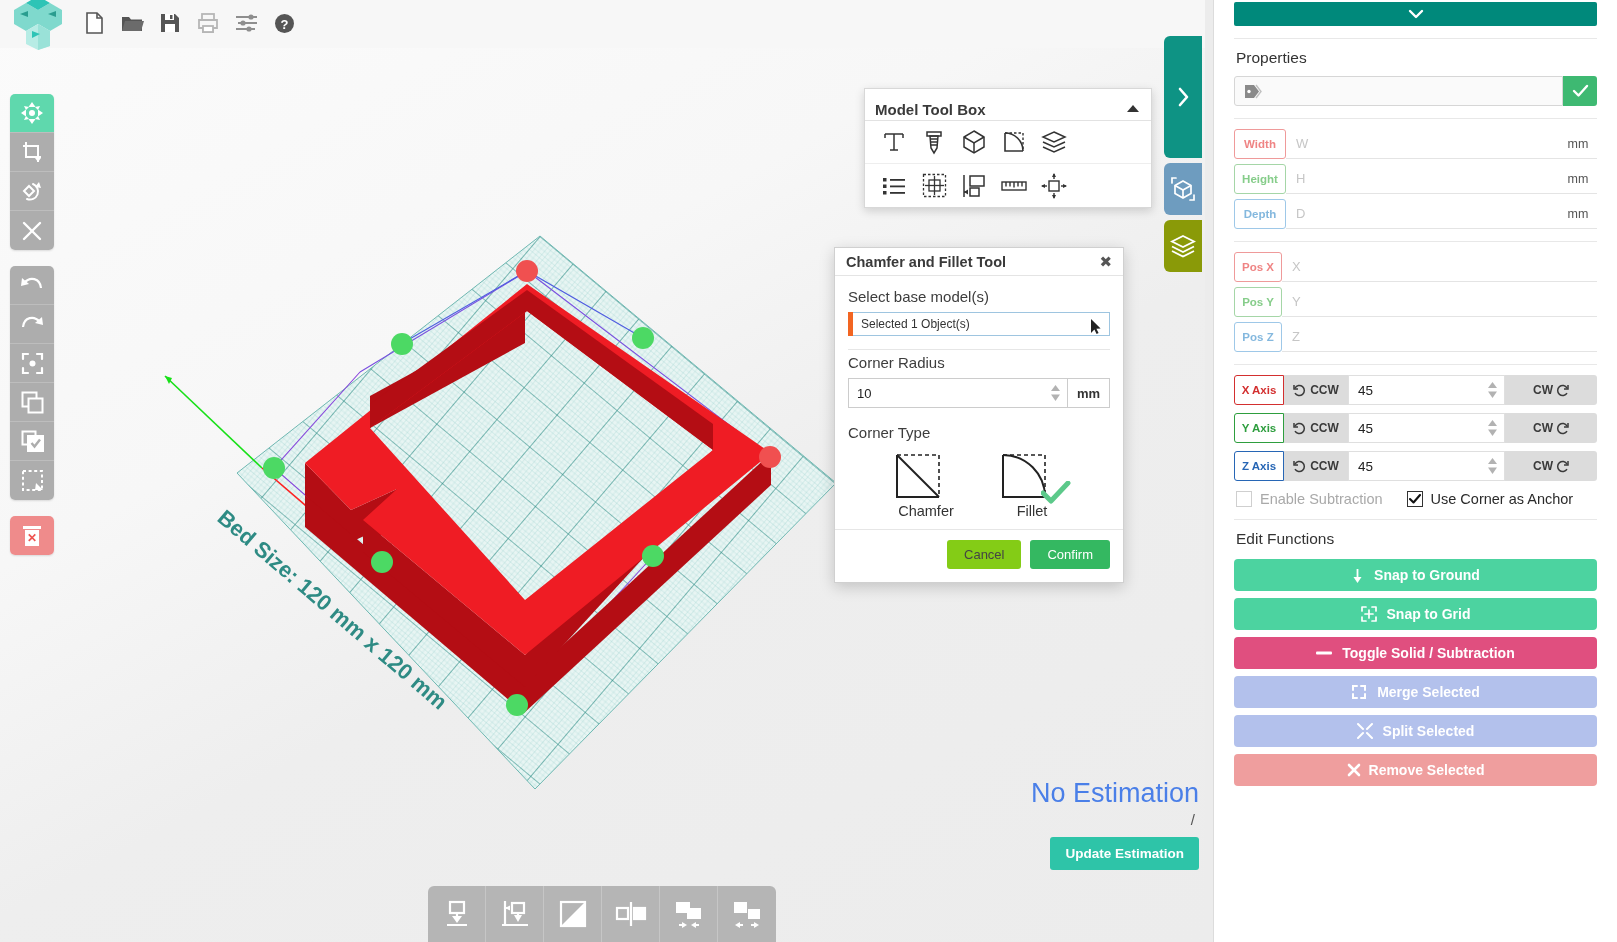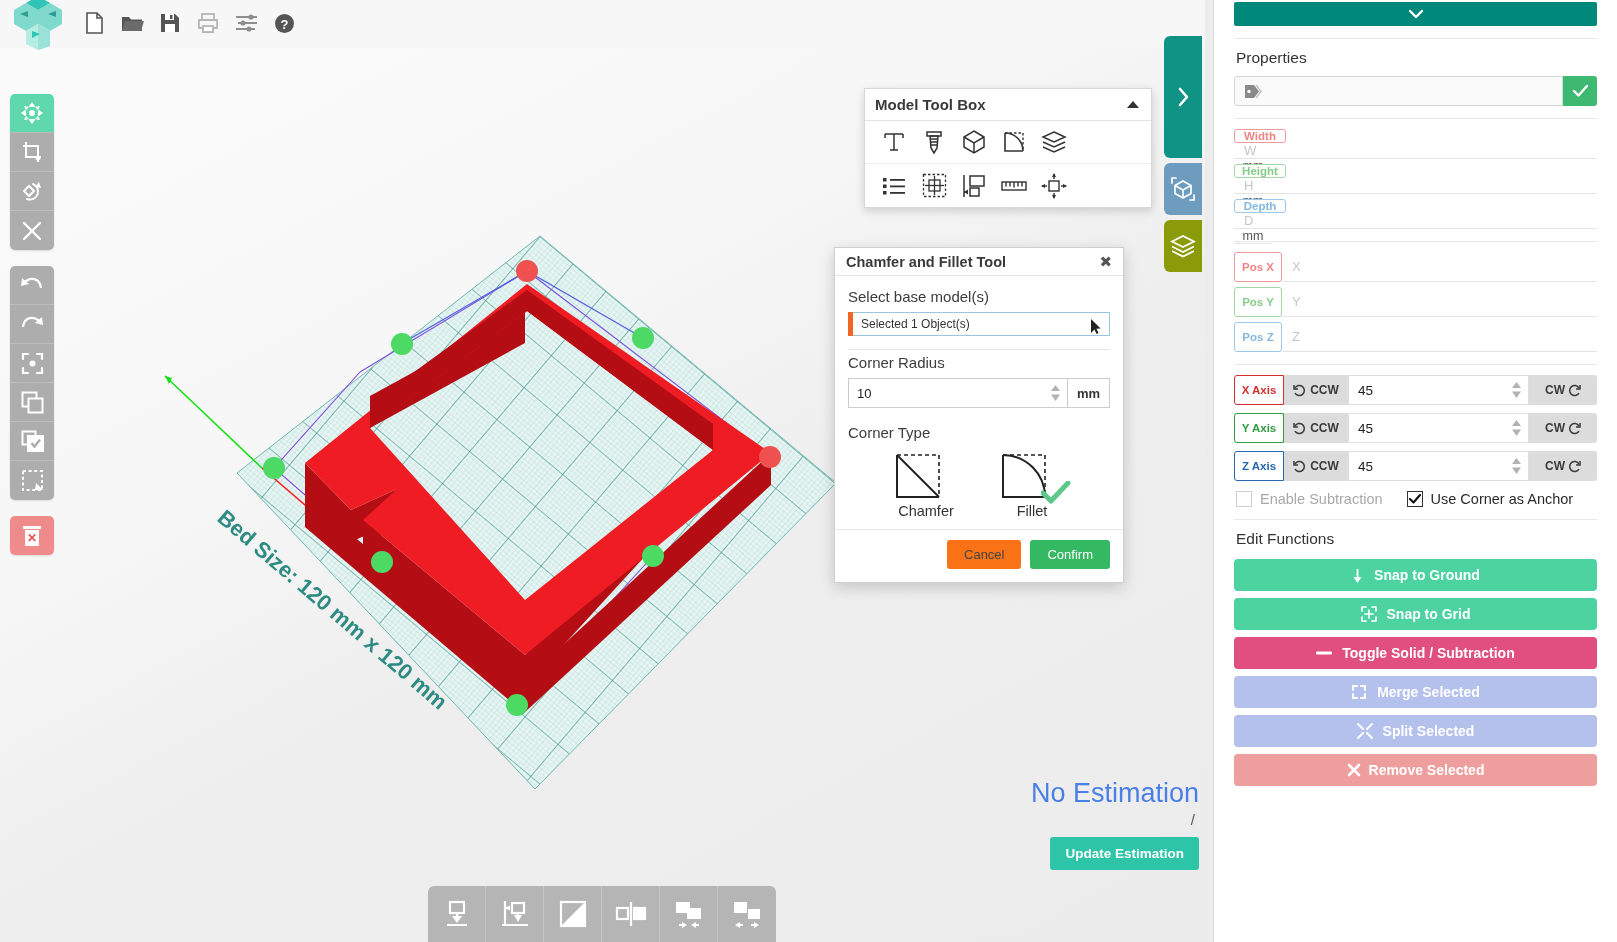--- a/index.html
+++ b/index.html
@@ -44,21 +44,21 @@
   .rail-btn.danger { background: #ef8b8b; }
   .rail-group.solo { margin-bottom: 0; }
 
   
   .mtb {
     position: absolute; left: 864px; top: 88px; width: 288px;
     background: #fff; border: 1px solid #d8d8d8; z-index: 40;
     box-shadow: 0 3px 9px rgba(0,0,0,.16);
   }
   .mtb-head {
-    height: 32px; display: flex; align-items: center; padding: 4px 10px;
+    height: 32px; display: flex; align-items: flex-start; padding: 12px 10px;
     border-bottom: 1px solid #e2e2e2; background: #fff;
   }
   .mtb-title { font-size: 15px; font-weight: bold; color: #3a3a3a; flex: 1; }
   .mtb-collapse { width: 16px; height: 16px; display:flex; align-items:center; justify-content:center; cursor: pointer; }
   .mtb-row { display: flex; align-items: center; gap: 10px; padding: 7px 14px; height: 43px; border-bottom: 1px solid #eee; }
   .mtb-row:last-child { border-bottom: none; }
   .mtb-ico { width: 30px; height: 30px; display:flex; align-items:center; justify-content:center; cursor:pointer; }
 
   
   .dlg {
@@ -94,21 +94,21 @@
     width: 42px; border: 1px solid #ccc; border-left: none; background: #fff;
     display: flex; align-items: center; justify-content: center;
     font-size: 13px; font-weight: bold; color: #333;
   }
   .ctype-row { display: flex; justify-content: center; gap: 32px; margin-top: 10px; }
   .ctype { width: 74px; text-align: center; cursor: pointer; position: relative; }
   .ctype-label { font-size: 14.5px; color: #333; margin-top: 2px; }
   .check-ov { position: absolute; right: -2px; bottom: 14px; }
   .dlg-foot { display: flex; justify-content: flex-end; gap: 9px; padding: 10px 13px 13px 13px; border-top: 1px solid #e6e6e6; margin-top: 10px; }
   .btn-cancel {
-    background: #f97316; color: #444; border: none; padding: 7px 17px;
+    background: #84cc16; color: #444; border: none; padding: 7px 17px;
     font-size: 13px; border-radius: 3px; cursor: pointer; font-family: inherit;
   }
   .btn-confirm {
     background: #34b861; color: #fff; border: none; padding: 7px 17px;
     font-size: 13px; border-radius: 3px; cursor: pointer; font-family: inherit;
   }
 
   
   .side-tabs { position: absolute; left: 1164px; top: 36px; width: 42px; z-index: 35; }
   .stab {
@@ -139,21 +139,21 @@
   .tag-row { display: flex; height: 30px; margin-bottom: 2px; }
   .tag-input {
     flex: 1; border: 1px solid #d6d6d6; background: #fafafa; border-radius: 3px 0 0 3px;
     display: flex; align-items: center; padding: 0 9px;
   }
   .tag-ok {
     width: 34px; background: #3eb972; border-radius: 0 3px 3px 0;
     display: flex; align-items: center; justify-content: center; cursor: pointer;
   }
 
-  .dim-row { display: flex; height: 30px; margin-bottom: 5px; flex-direction: column; }
+  .dim-row { display: flex; height: 30px; margin-bottom: 5px; }
   .dim-tag {
     width: 52px; border-radius: 3px; display: flex; align-items: center;
     justify-content: center; font-size: 11.5px; font-weight: bold; background: #fff;
   }
   .dim-tag.w { border: 1px solid #ef9a9a; color: #ef8484; }
   .dim-tag.h { border: 1px solid #a5d6a7; color: #86cd8a; }
   .dim-tag.d { border: 1px solid #9ec8e8; color: #84b8de; }
   .dim-field {
     flex: 1; border: none; border-bottom: 1px solid #e4e4e4; background: #fff;
     display: flex; align-items: center; padding: 0 10px;
@@ -199,21 +199,21 @@
     width: 64px; background: #dcdcdc; display: flex; align-items: center;
     justify-content: center; gap: 4px; font-size: 12px; font-weight: bold;
     color: #3a3a3a; cursor: pointer;
   }
   .ax-val {
     flex: 1; background: #fff; border: 1px solid #dfdfdf; display: flex;
     align-items: center; padding: 0 9px; font-size: 13.5px; color: #222;
     position: relative;
   }
   .ax-cw {
-    width: 68px; background: #dcdcdc; border-radius: 0 3px 3px 0;
+    width: 92px; background: #dcdcdc; border-radius: 0 3px 3px 0;
     display: flex; align-items: center; justify-content: center; gap: 3px;
     font-size: 12px; font-weight: bold; color: #3a3a3a; cursor: pointer;
   }
 
   .ck2-row { display: flex; align-items: center; gap: 8px; margin: 10px 0 8px 2px; }
 
   .fbtn {
     height: 32px; border-radius: 4px; display: flex; align-items: center;
     justify-content: center; gap: 10px; color: #fff; font-size: 14px;
     font-weight: bold; margin-bottom: 7px; cursor: pointer;

